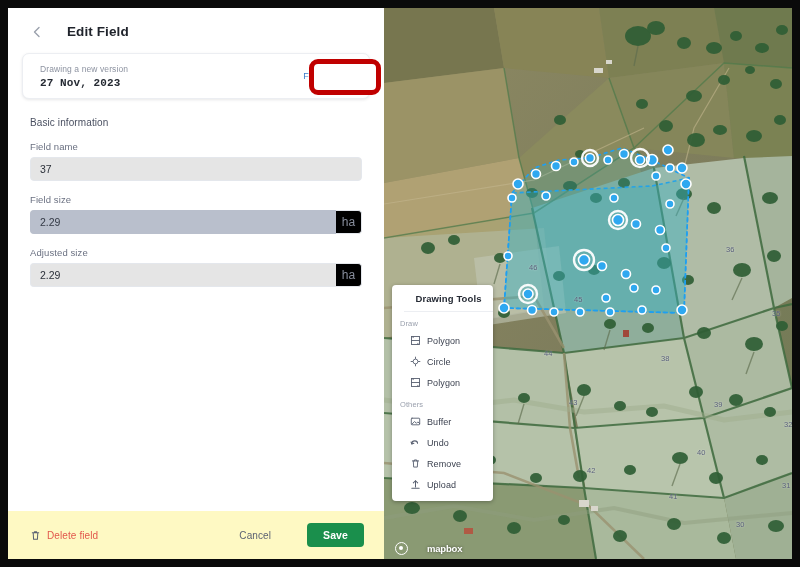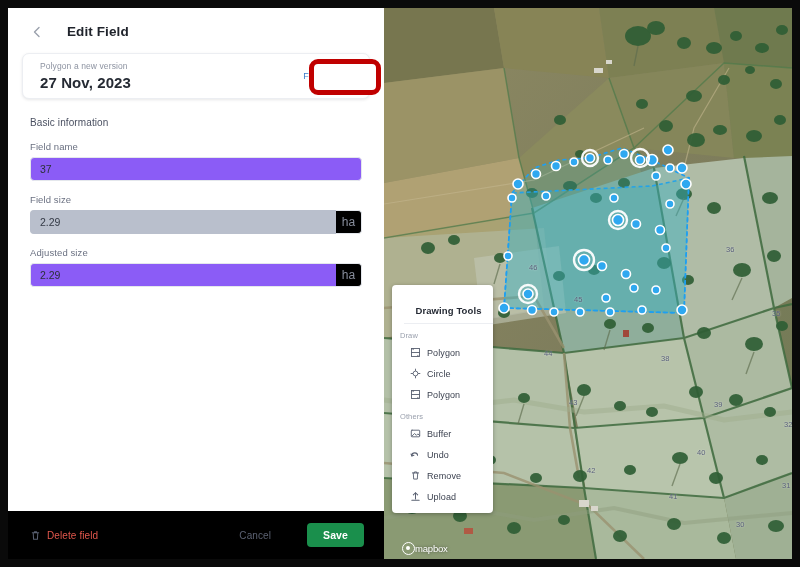--- a/index.html
+++ b/index.html
@@ -39,59 +39,59 @@
 
   .version-card{
     margin:14px 14px 0 14px;
     background:#fff;border:1px solid #eceef2;border-radius:7px;
     box-shadow:0 1px 3px rgba(18,22,34,.10);
     height:46px;display:flex;align-items:center;justify-content:space-between;
     padding:0 16px 0 17px;box-sizing:border-box;
   }
   .version-left{display:flex;flex-direction:column;gap:3px;}
   .version-sub{font-size:8.5px;color:#8d93a1;letter-spacing:.1px;}
-  .version-date{font-size:15px;font-weight:bold;color:#252a33;letter-spacing:.1px;}
+  .version-date{font-size:11px;font-weight:bold;color:#252a33;letter-spacing:.1px;font-family:Liberation Mono, monospace;}
   .version-link{
     font-size:9px;color:#3d7cc9;cursor:pointer;letter-spacing:.1px;
     white-space:nowrap;
   }
 
   .section-label{
     margin:18px 0 0 22px;font-size:10px;color:#4a5061;font-weight:normal;
     letter-spacing:.1px;
   }
 
   .form{margin:0 22px;}
   .field-group{margin-top:13px;}
   .field-label{font-size:9.5px;color:#6a7081;margin-bottom:5px;letter-spacing:.1px;margin-top:10px;}
   .input-row{display:flex;align-items:stretch;}
   .text-input{
     flex:1 1 auto;height:24px;box-sizing:border-box;
     border:1px solid #e4e7ec;border-radius:4px;
-    background:#8b5cf6;color:#2b3039;font-size:10.5px;
+    background:#e5e5e5;color:#2b3039;font-size:10.5px;
     padding:0 9px;display:flex;align-items:center;
     font-family:"Liberation Sans","DejaVu Sans",sans-serif;
     outline:none;
   }
   .text-input.readonly{
     background:#b9bfcc;border-color:#b9bfcc;color:#343a46;
   }
   .text-input.with-suffix{border-top-right-radius:0;border-bottom-right-radius:0;border-right:none;}
   .suffix{
     flex:0 0 26px;height:24px;box-sizing:border-box;
     background:#000000;border:1px solid #e4e7ec;border-left:none;
     border-top-right-radius:4px;border-bottom-right-radius:4px;
     display:flex;align-items:center;justify-content:center;
     font-size:12px;color:#878d9c;
   }
 
   .panel-footer{
     position:absolute;left:0;bottom:0;width:376px;height:48px;
     display:flex;align-items:center;justify-content:space-between;
-    padding:0 20px 0 22px;box-sizing:border-box;background:#000000;
+    padding:0 20px 0 22px;box-sizing:border-box;background:#fef9c3;
   }
   .delete-field{
     display:flex;align-items:center;gap:6px;
     color:#e2574c;font-size:10px;cursor:pointer;letter-spacing:.1px;
   }
   .footer-right{display:flex;align-items:center;gap:32px;}
   .btn-cancel{
     font-size:10px;color:#5c6272;cursor:pointer;letter-spacing:.1px;
     background:none;border:none;padding:4px 4px;
     font-family:"Liberation Sans","DejaVu Sans",sans-serif;
@@ -132,37 +132,37 @@
 
   
   .tools{
     position:absolute;left:8px;top:277px;width:101px;
     background:#fff;border-radius:4px;
     box-shadow:0 1px 4px rgba(0,0,0,.3);
     overflow:hidden;padding-bottom:6px;
   }
   .tools-head{
     text-align:center;font-size:9.5px;font-weight:bold;color:#262b35;
-    padding:20px 0 7px;border-bottom:1px solid #eceef2;letter-spacing:.1px;margin-left:12px;
+    padding:8px 0 7px;border-bottom:1px solid #eceef2;letter-spacing:.1px;margin-left:12px;
   }
   .tools-group-label{
     font-size:7.5px;color:#9aa0ad;padding:7px 0 2px 8px;letter-spacing:.1px;
   }
   .tool-item{
     display:flex;align-items:center;gap:6px;
     padding:5px 10px 5px 18px;font-size:9px;color:#3c4250;cursor:pointer;
     letter-spacing:.1px;
   }
   .tool-ico{width:11px;height:11px;flex:0 0 11px;color:#5a6172;}
   .tool-ico svg{display:block;}
 
   .mapbox-logo{
-    position:absolute;left:18px;bottom:4px;
-    display:flex;align-items:center;gap:0;
-    color:#fff;font-size:9.5px;font-weight:normal;letter-spacing:-.2px;
+    position:absolute;left:11px;bottom:4px;
+    display:flex;align-items:center;gap:19px;
+    color:#fff;font-size:9.5px;font-weight:bold;letter-spacing:-.2px;
     text-shadow:0 0 3px rgba(0,0,0,.55);
   }
   .mapbox-logo .mb-circle{
     width:11px;height:11px;border-radius:50%;
     border:1.6px solid #fff;display:inline-block;position:relative;
   }
   .mapbox-logo .mb-circle::after{
     content:"";position:absolute;left:2.6px;top:2.6px;
     width:4px;height:4px;background:#fff;border-radius:50%;
   }
@@ -179,21 +179,21 @@
         <span class="back-chevron">
           <svg viewBox="0 0 14 14" width="14" height="14" fill="none" stroke="currentColor" stroke-width="1.4" stroke-linecap="round" stroke-linejoin="round">
               <polyline points="9,2.5 4.5,7 9,11.5"></polyline>
             </svg>
         </span>
         <span class="panel-title">Edit Field</span>
       </div>
 
       <div class="version-card">
         <div class="version-left">
-          <span class="version-sub">Polygon a new version</span>
+          <span class="version-sub">Drawing a new version</span>
           <span class="version-date">27 Nov, 2023</span>
         </div>
         <span class="version-link">Field history</span>
       </div>
 
       <div class="section-label">Basic information</div>
 
       <div class="form">
 
         <div class="field-group">

